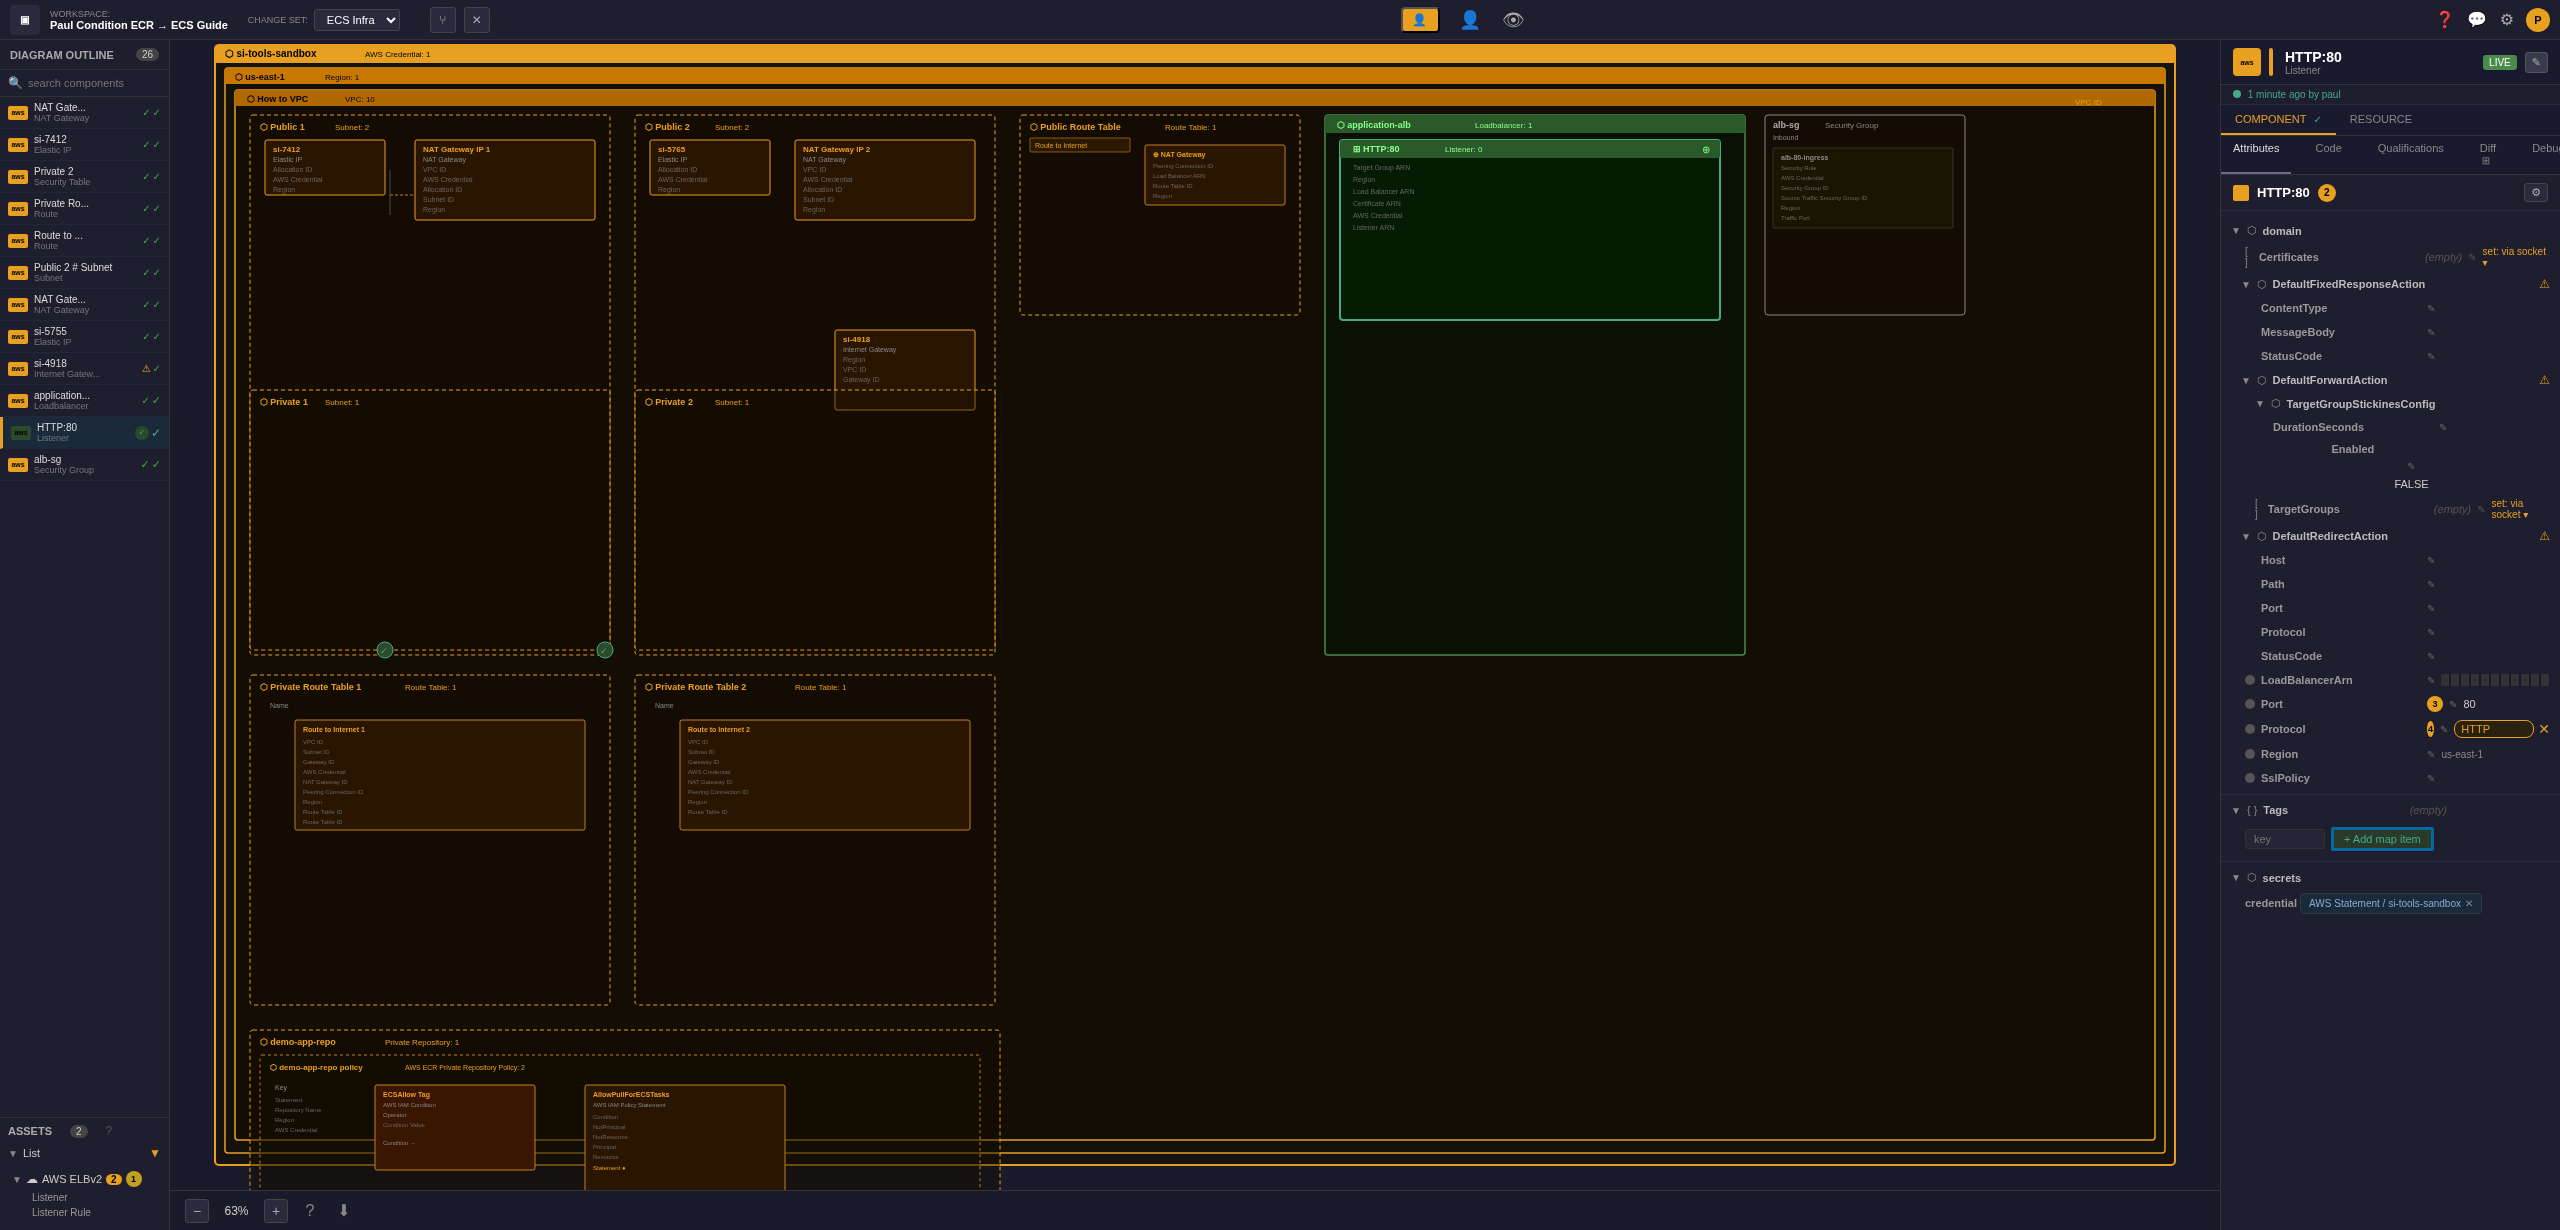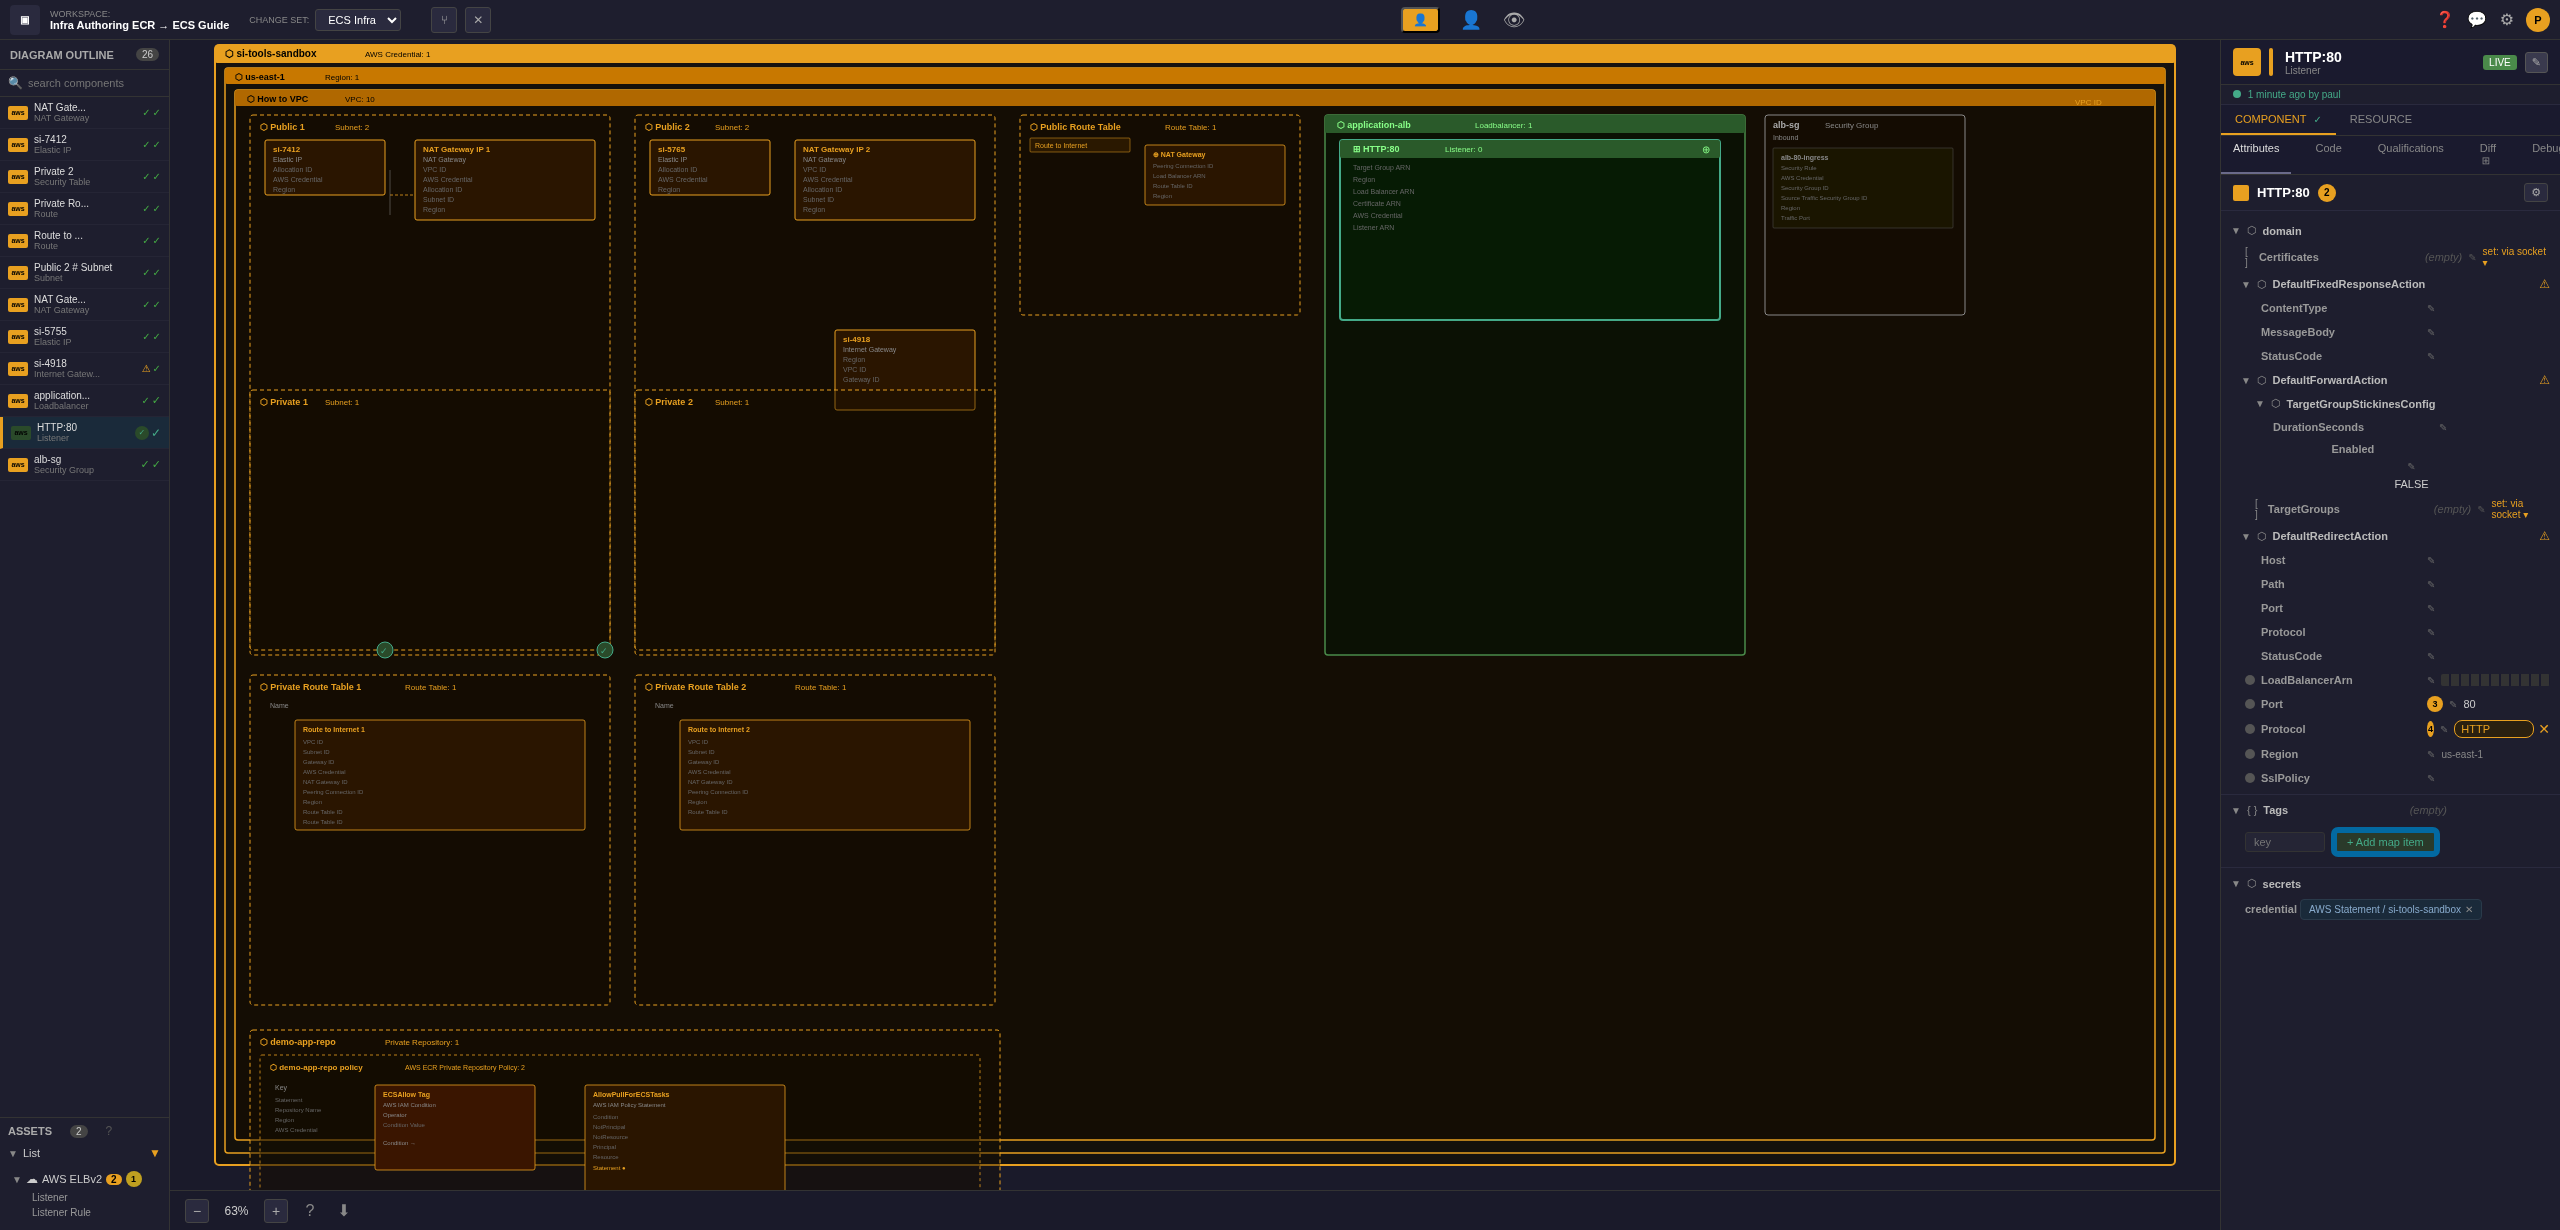--- a/index.html
+++ b/index.html
@@ -98,21 +98,21 @@
     .field-label { font-size: 11px; color: #999; min-width: 160px; font-weight: bold; }
     .field-value { font-size: 11px; color: #ccc; flex: 1; }
     .field-value.empty { color: #555; font-style: italic; }
     .field-edit { color: #666; font-size: 10px; cursor: pointer; }
     .field-dot { width: 10px; height: 10px; border-radius: 50%; flex-shrink: 0; }
     .field-dot.grey { background: #555; }
     .field-input-orange { background: #2a2010; border: 1px solid #e8a020; color: #e8a020; padding: 2px 6px; border-radius: 8px; font-size: 11px; flex: 1; }
     .rp-tag-section { padding: 6px 10px 6px 24px; }
     .rp-tag-add { display: flex; align-items: center; gap: 6px; }
     .tag-key-input { background: #252535; border: 1px solid #333; color: #ccc; padding: 3px 8px; border-radius: 3px; font-size: 11px; width: 80px; }
-    .tag-add-btn { background: #2a3a2a; border: 6px solid #0369a1; color: #4a8; padding: 3px 10px; border-radius: 7px; font-size: 11px; cursor: pointer; text-align: right; }
+    .tag-add-btn { background: #2a3a2a; border: 3px solid #0369a1; color: #4a8; padding: 3px 10px; border-radius: 2px; font-size: 11px; cursor: pointer; text-align: right; }
     .rp-credential { padding: 4px 10px 4px 24px; }
     .credential-tag { background: #1a2a3a; border: 1px solid #2a3a4a; color: #88aacc; padding: 4px 8px; border-radius: 4px; font-size: 10px; display: inline-flex; align-items: center; gap: 4px; }
     .credential-close { color: #888; cursor: pointer; }
 
     
     ::-webkit-scrollbar { width: 4px; }
     ::-webkit-scrollbar-track { background: #1a1a2e; }
     ::-webkit-scrollbar-thumb { background: #444; border-radius: 2px; }
 
     
@@ -122,21 +122,21 @@
     .num-badge { display: inline-flex; align-items: center; justify-content: center; width: 18px; height: 18px; border-radius: 50%; font-size: 10px; font-weight: bold; }
     .num-badge.orange { background: #e8a020; color: #000; }
   </style>
 </head>
 <body>
 
 <div id="topbar">
   <div class="workspace-logo">▣</div>
   <div class="workspace-info">
     <span class="workspace-label">WORKSPACE:</span>
-    <span class="workspace-name">Infra Authoring ECR → ECS Guide</span>
+    <span class="workspace-name">Paul Condition ECR → ECS Guide</span>
   </div>
   <div class="change-set">
     <span class="change-set-label">CHANGE SET:</span>
     <select class="change-set-select">
       <option>ECS Infra</option>
     </select>
   </div>
   <div class="topbar-icons">
     <button class="topbar-icon-btn">⑂</button>
     <button class="topbar-icon-btn">✕</button>

